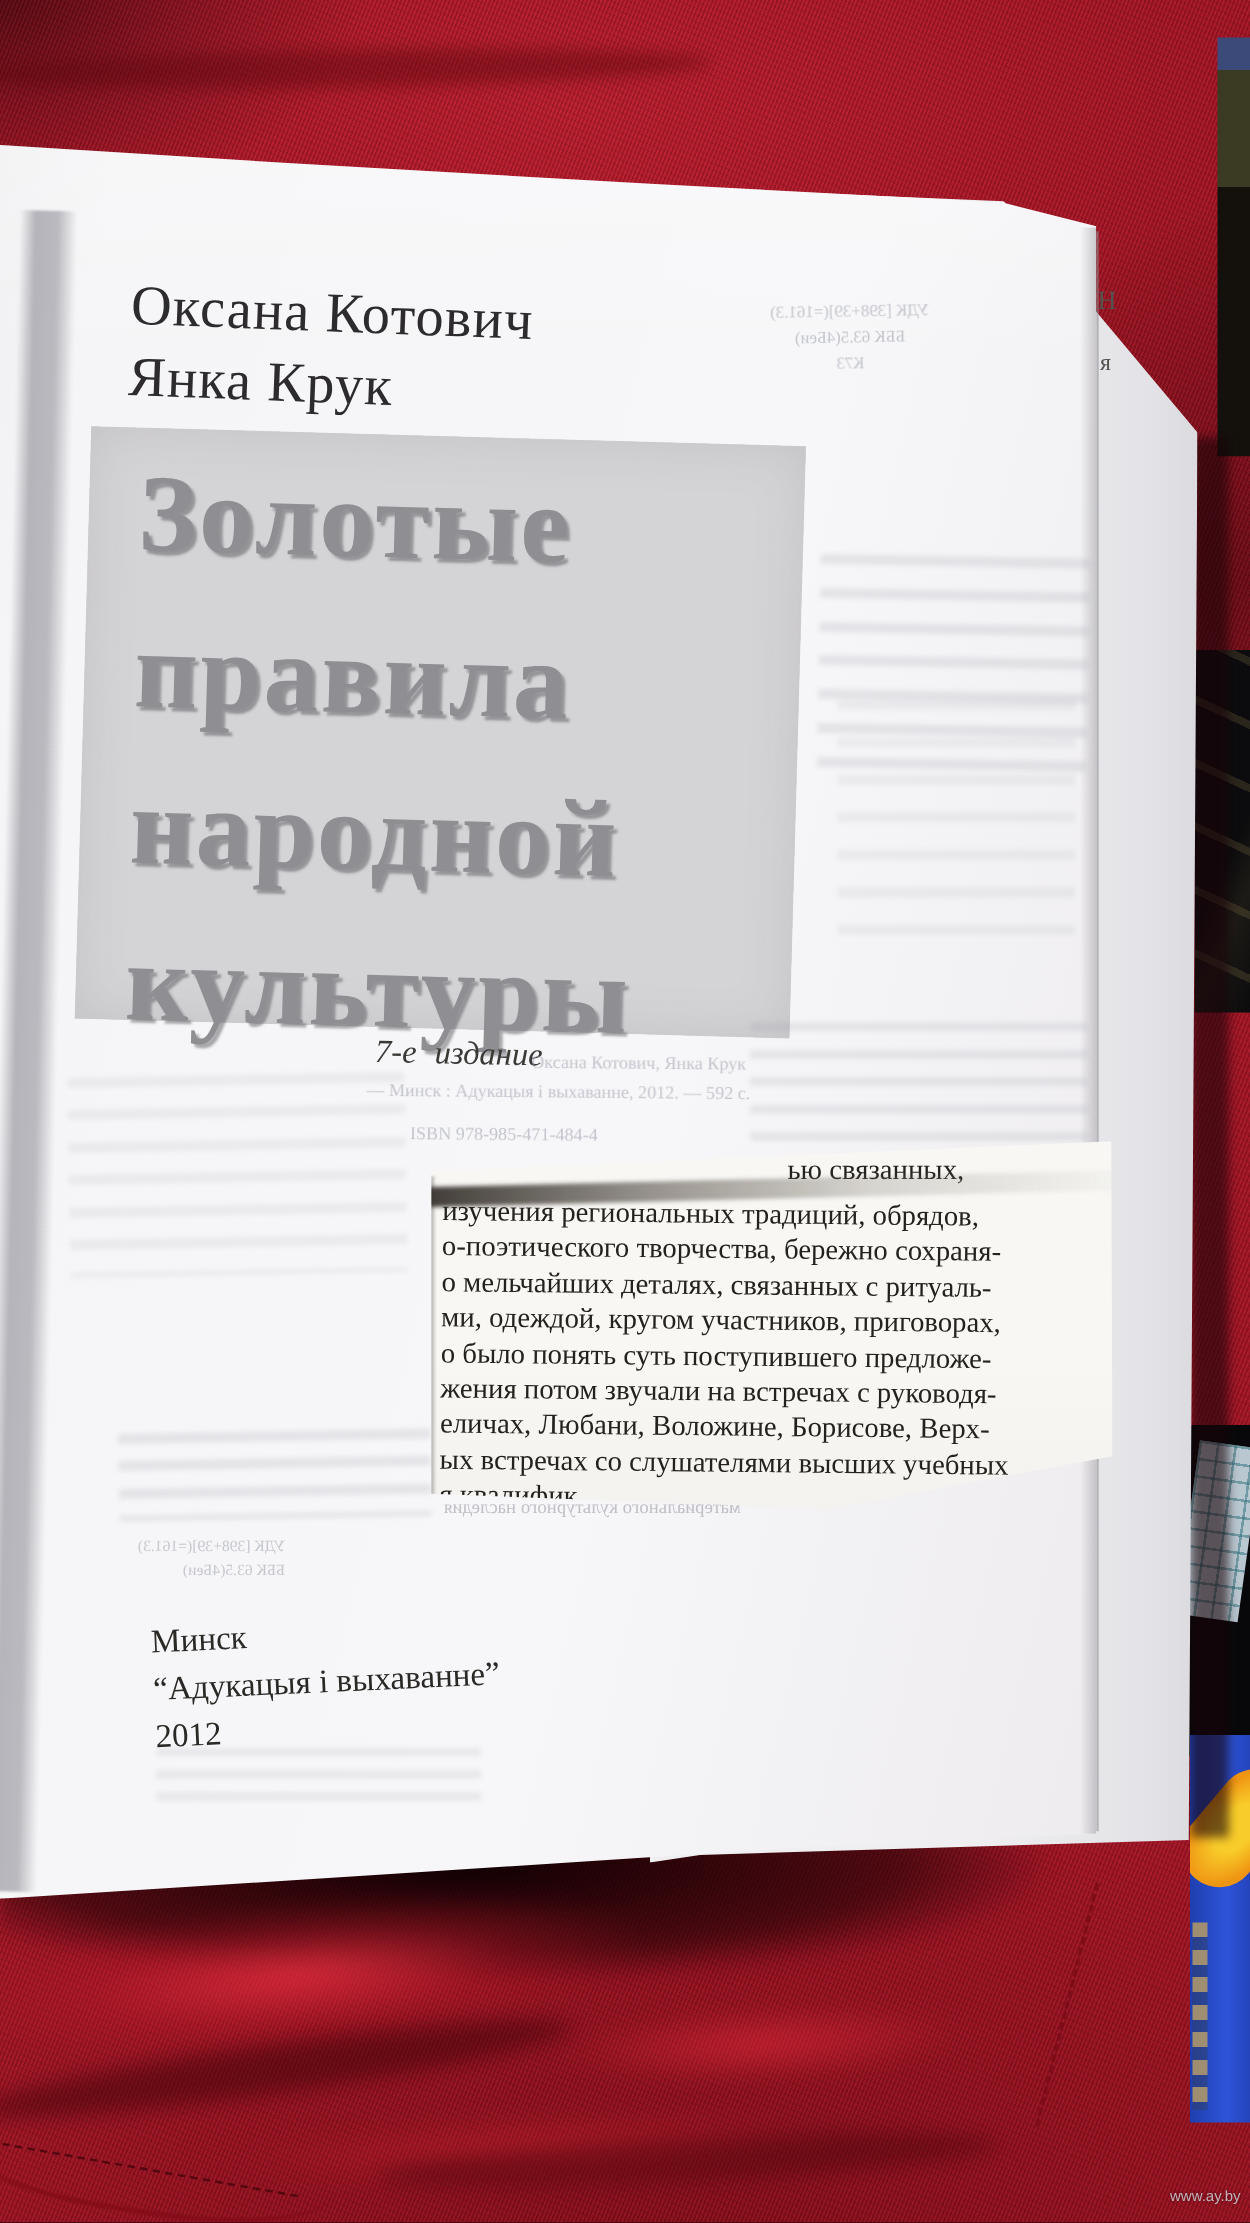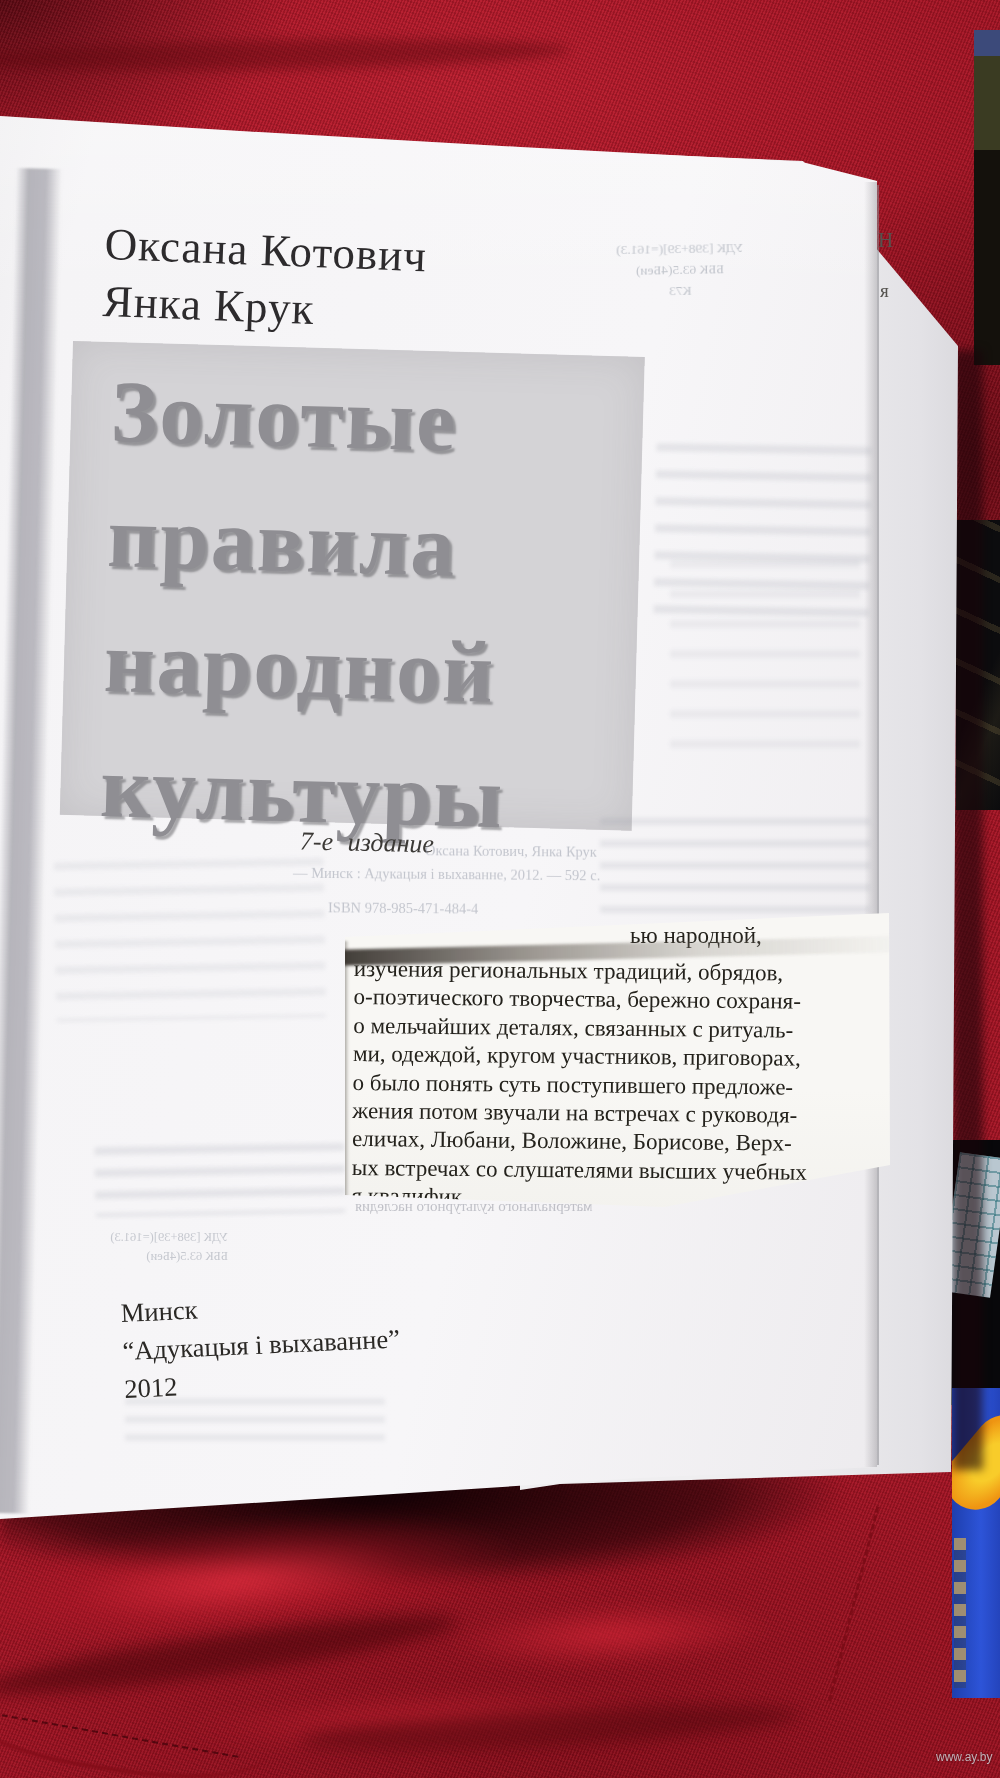--- a/index.html
+++ b/index.html
@@ -159,21 +159,21 @@
     <div class="faint mirror" style="left:355px;top:1198px;font-size:15px;color:rgba(145,148,158,.55);">материального культурного наследия</div>
 
     <div class="abs imprint">
       <div>Минск</div>
       <div>“Адукацыя і выхаванне”</div>
       <div>2012</div>
     </div>
   </div>
 
   <div class="abs revealed">
-    <div class="sliver">ью народной,</div>
+    <div class="sliver">ью связанных,</div>
     <div class="foldband"></div>
     <div class="foldleft"></div>
     <div class="para">
       <div>изучения региональных традиций, обрядов,</div>
       <div>о-поэтического творчества, бережно сохраня-</div>
       <div>о мельчайших деталях, связанных с ритуаль-</div>
       <div>ми, одеждой, кругом участников, приговорах,</div>
       <div>о было понять суть поступившего предложе-</div>
       <div>жения потом звучали на встречах с руководя-</div>
       <div>еличах, Любани, Воложине, Борисове, Верх-</div>

